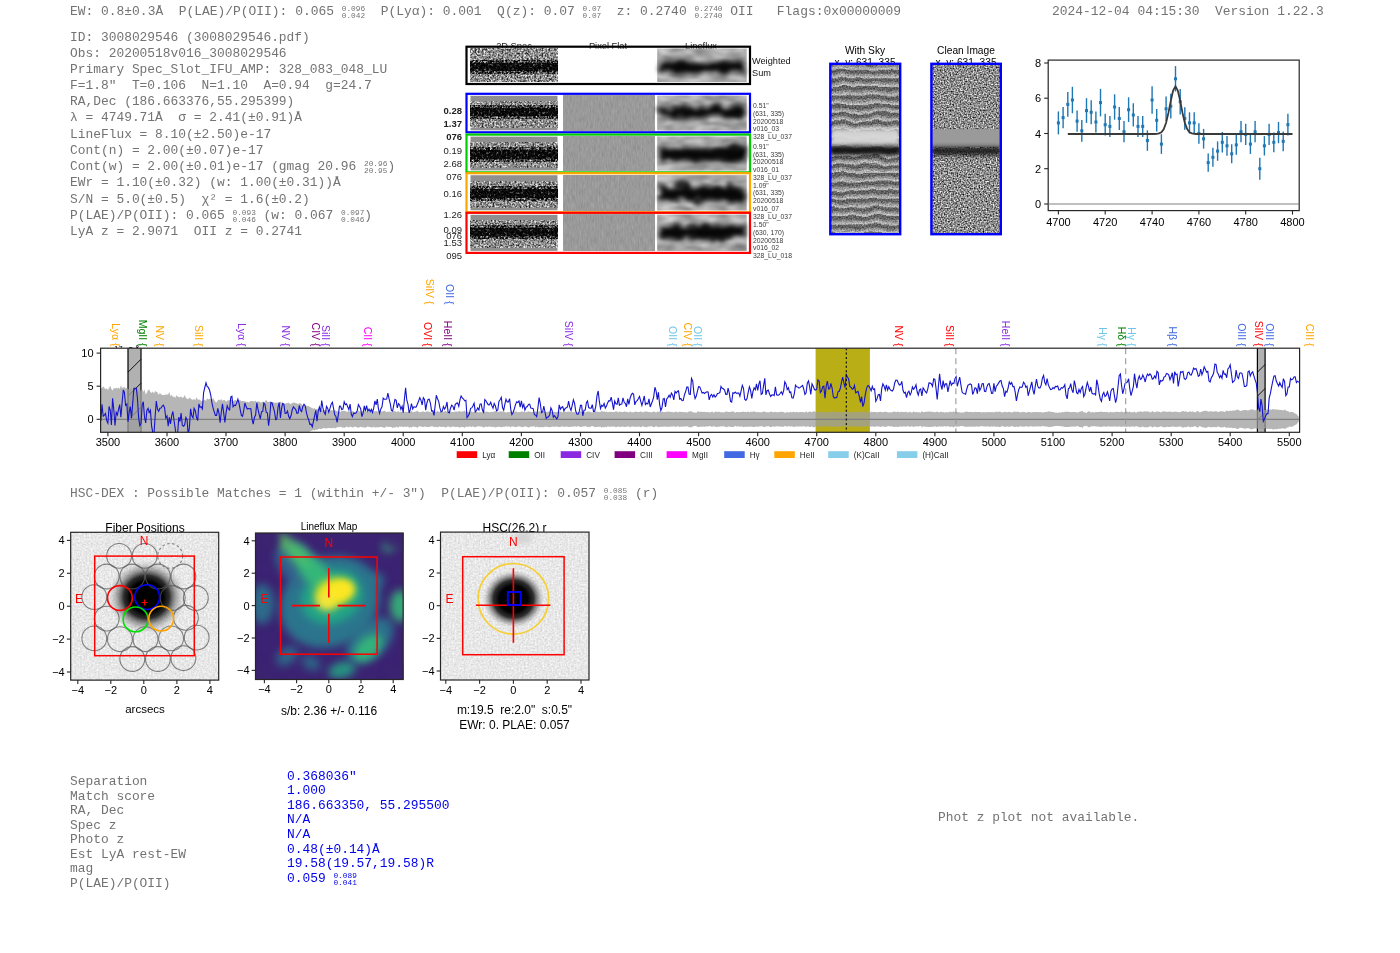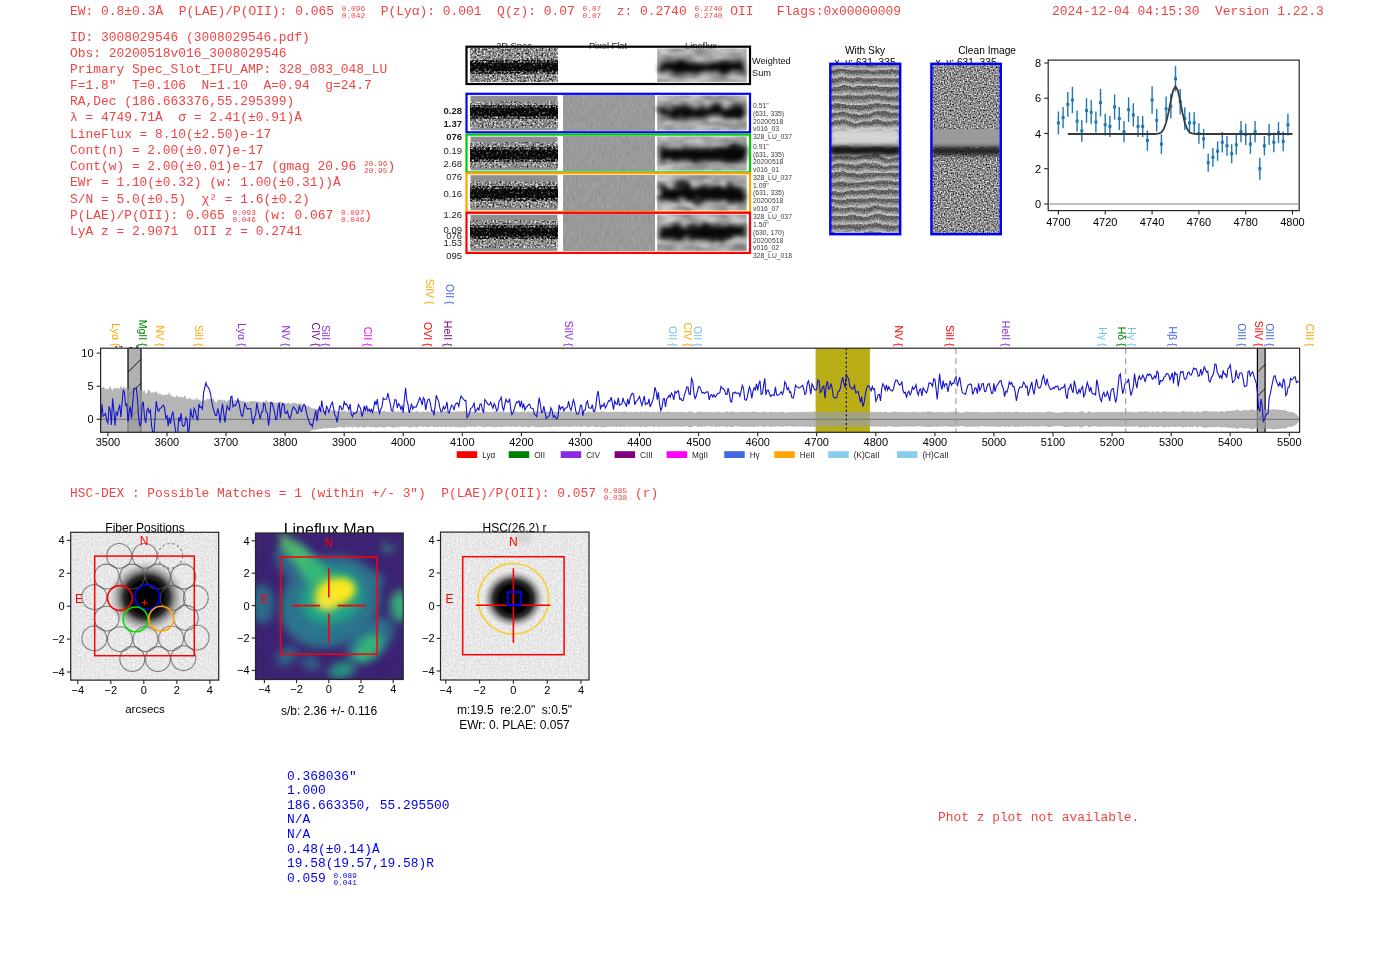--- a/index.html
+++ b/index.html
@@ -1,50 +1,51 @@
 <!DOCTYPE html>
 <html><head><meta charset="utf-8"><style>
 html,body{margin:0;padding:0;background:#fff;}
 #page{position:relative;width:1400px;height:953px;background:#fff;overflow:hidden;
   font-family:"Liberation Sans",sans-serif;}
-.mono{font-family:"Liberation Mono",monospace;white-space:pre;position:absolute;color:#ef4444;}
+.mono{font-family:"Liberation Mono",monospace;white-space:pre;position:absolute;color:#737373;}
 .sans{position:absolute;white-space:pre;color:#000;margin-top:7px;}
 .stk{display:inline-block;vertical-align:-3.2px;line-height:7.3px;font-size:7.8px;letter-spacing:0px;}
 .blue{color:#0000ee;}
 svg{position:absolute;left:0;top:0;}
 </style></head>
 <body>
 <div id="page">
 
 <div class="mono" style="left:70px;top:4px;font-size:12.95px;line-height:15px;">EW: 0.8±0.3Å  P(LAE)/P(OII): 0.065 <span class="stk">0.096<br>0.042</span>  P(Lyα): 0.001  Q(z): 0.07 <span class="stk">0.07<br>0.07</span>  z: 0.2740 <span class="stk">0.2740<br>0.2740</span> OII   Flags:0x00000009</div>
 <div class="mono" style="left:1052px;top:4px;font-size:12.95px;line-height:15px;">2024-12-04 04:15:30  Version 1.22.3</div>
 <div class="mono" style="left:70px;top:29.5px;font-size:12.9px;line-height:16.17px;">ID: 3008029546 (3008029546.pdf)<br>Obs: 20200518v016_3008029546<br>Primary Spec_Slot_IFU_AMP: 328_083_048_LU<br>F=1.8"  T=0.106  N=1.10  A=0.94  g=24.7<br>RA,Dec (186.663376,55.295399)<br>λ = 4749.71Å  σ = 2.41(±0.91)Å<br>LineFlux = 8.10(±2.50)e-17<br>Cont(n) = 2.00(±0.07)e-17<br>Cont(w) = 2.00(±0.01)e-17 (gmag 20.96 <span class="stk">20.96<br>20.95</span>)<br>EWr = 1.10(±0.32) (w: 1.00(±0.31))Å<br>S/N = 5.0(±0.5)  χ² = 1.6(±0.2)<br>P(LAE)/P(OII): 0.065 <span class="stk">0.093<br>0.046</span> (w: 0.067 <span class="stk">0.097<br>0.046</span>)<br>LyA z = 2.9071  OII z = 0.2741</div>
 <div class="mono" style="left:70px;top:486px;font-size:12.9px;line-height:15px;">HSC-DEX : Possible Matches = 1 (within +/- 3")  P(LAE)/P(OII): 0.057 <span class="stk">0.085<br>0.038</span> (r)</div>
+<div class="mono" style="left:70px;top:775px;font-size:12.9px;line-height:14.57px;">Separation<br>Match score<br>RA, Dec<br>Spec z<br>Photo z<br>Est LyA rest-EW<br>mag<br>P(LAE)/P(OII)</div>
 <div class="mono blue" style="left:287px;top:769.8px;font-size:12.9px;line-height:14.57px;color:#0000ee;">0.368036"<br>1.000<br>186.663350, 55.295500<br>N/A<br>N/A<br>0.48(±0.14)Å<br>19.58(19.57,19.58)R<br>0.059 <span class="stk">0.089<br>0.041</span></div>
 <div class="mono" style="left:938px;top:810px;font-size:12.9px;">Phot z plot not available.</div>
 <div class="sans" style="left:466px;top:33.5px;width:96px;text-align:center;font-size:9.3px;color:#262626;">2D Spec</div>
 <div class="sans" style="left:560px;top:33.5px;width:96px;text-align:center;font-size:9.3px;color:#262626;">Pixel Flat</div>
 <div class="sans" style="left:653px;top:33.5px;width:96px;text-align:center;font-size:9.3px;color:#262626;">Lineflux</div>
 <div class="sans" style="left:752px;top:49px;font-size:9.2px;color:#111;line-height:11.5px;">Weighted<br>Sum</div>
 <div class="sans" style="left:815px;top:37.5px;width:100px;text-align:center;font-size:10.2px;">With Sky</div>
 <div class="sans" style="left:815px;top:49.5px;width:100px;text-align:center;font-size:10.2px;">x, y: 631, 335</div>
-<div class="sans" style="left:916px;top:37.5px;width:100px;text-align:right;font-size:10.2px;">Clean Image</div>
+<div class="sans" style="left:916px;top:37.5px;width:100px;text-align:center;font-size:10.2px;">Clean Image</div>
 <div class="sans" style="left:916px;top:49.5px;width:100px;text-align:center;font-size:10.2px;">x, y: 631, 335</div>
 <div class="sans" style="left:428px;top:96.5px;width:34px;text-align:right;font-size:9.5px;line-height:13px;color:#222;font-weight:bold;">0.28<br>1.37<br>076</div>
 <div class="sans" style="left:428px;top:137.3px;width:34px;text-align:right;font-size:9.5px;line-height:13px;color:#222;">0.19<br>2.68<br>076</div>
 <div class="sans" style="left:428px;top:176.1px;width:34px;text-align:right;font-size:9.5px;line-height:21px;color:#222;">0.16<br>1.26<br>076</div>
 <div class="sans" style="left:428px;top:215.6px;width:34px;text-align:right;font-size:9.5px;line-height:13px;color:#222;">0.09<br>1.53<br>095</div>
 <div class="sans" style="left:753px;top:95.0px;font-size:6.8px;line-height:7.75px;color:#3a3a3a;">0.51"<br>(631, 335)<br>20200518<br>v016_03<br>328_LU_037</div>
 <div class="sans" style="left:753px;top:135.8px;font-size:6.8px;line-height:7.75px;color:#3a3a3a;">0.91"<br>(631, 335)<br>20200518<br>v016_01<br>328_LU_037</div>
 <div class="sans" style="left:753px;top:174.6px;font-size:6.8px;line-height:7.75px;color:#3a3a3a;">1.09"<br>(631, 335)<br>20200518<br>v016_07<br>328_LU_037</div>
 <div class="sans" style="left:753px;top:214.1px;font-size:6.8px;line-height:7.75px;color:#3a3a3a;">1.50"<br>(630, 170)<br>20200518<br>v016_02<br>328_LU_018</div>
 <div class="sans" style="left:104px;top:337px;font-size:10.5px;">e<span style="font-size:7.5px;vertical-align:4px;">−17</span>x2Å</div>
 <div class="sans" style="left:1052px;top:61px;font-size:10.5px;">e<span style="font-size:7.5px;vertical-align:4px;">−17</span>x2Å</div>
 <div class="sans" style="left:70px;top:514px;width:150px;text-align:center;font-size:12px;">Fiber Positions</div>
-<div class="sans" style="left:255px;top:514px;width:148px;text-align:center;font-size:16px;">Lineflux Map</div>
+<div class="sans" style="left:255px;top:514px;width:148px;text-align:center;font-size:10px;">Lineflux Map</div>
 <div class="sans" style="left:440px;top:514px;width:149px;text-align:center;font-size:12px;">HSC(26.2) r</div>
 <div class="sans" style="left:70px;top:696px;width:150px;text-align:center;font-size:11.5px;">arcsecs</div>
 <div class="sans" style="left:255px;top:697px;width:148px;text-align:center;font-size:12px;">s/b: 2.36 +/- 0.116</div>
 <div class="sans" style="left:440px;top:696px;width:149px;text-align:center;font-size:12px;">m:19.5  re:2.0"  s:0.5"</div>
 <div class="sans" style="left:440px;top:711px;width:149px;text-align:center;font-size:12px;">EWr: 0. PLAE: 0.057</div>
 <svg width="1400" height="953" viewBox="0 0 1400 953">
 <defs>
 <clipPath id="clipmain">
           <rect x="100.6" y="348.2" width="1199" height="84.1"></rect>
         </clipPath>

